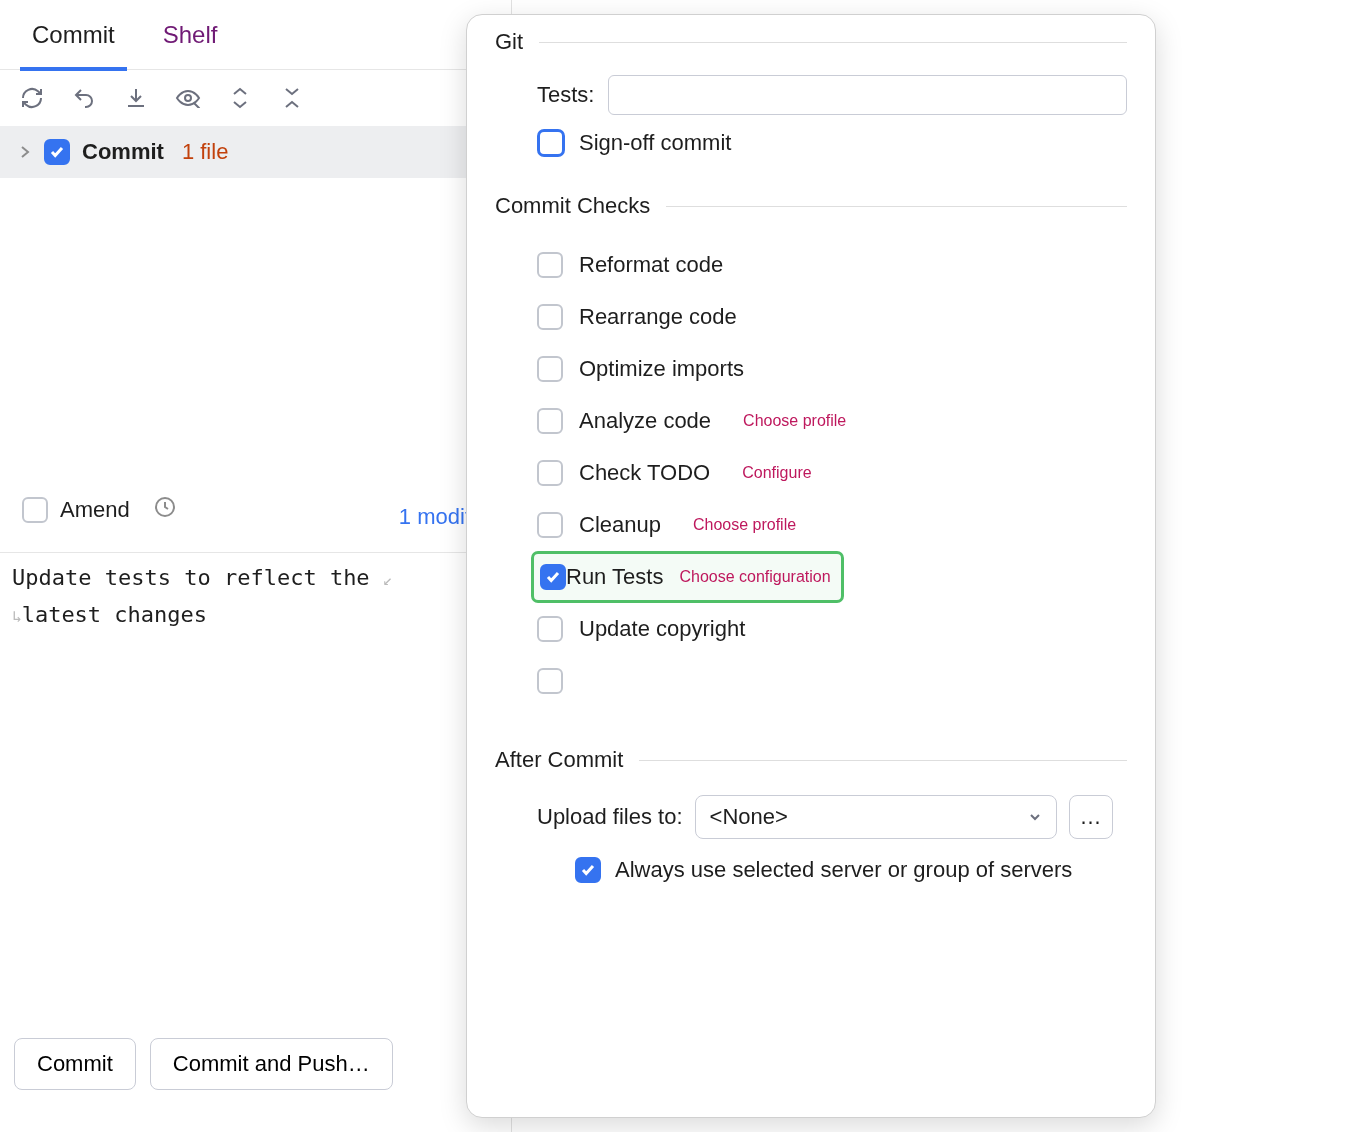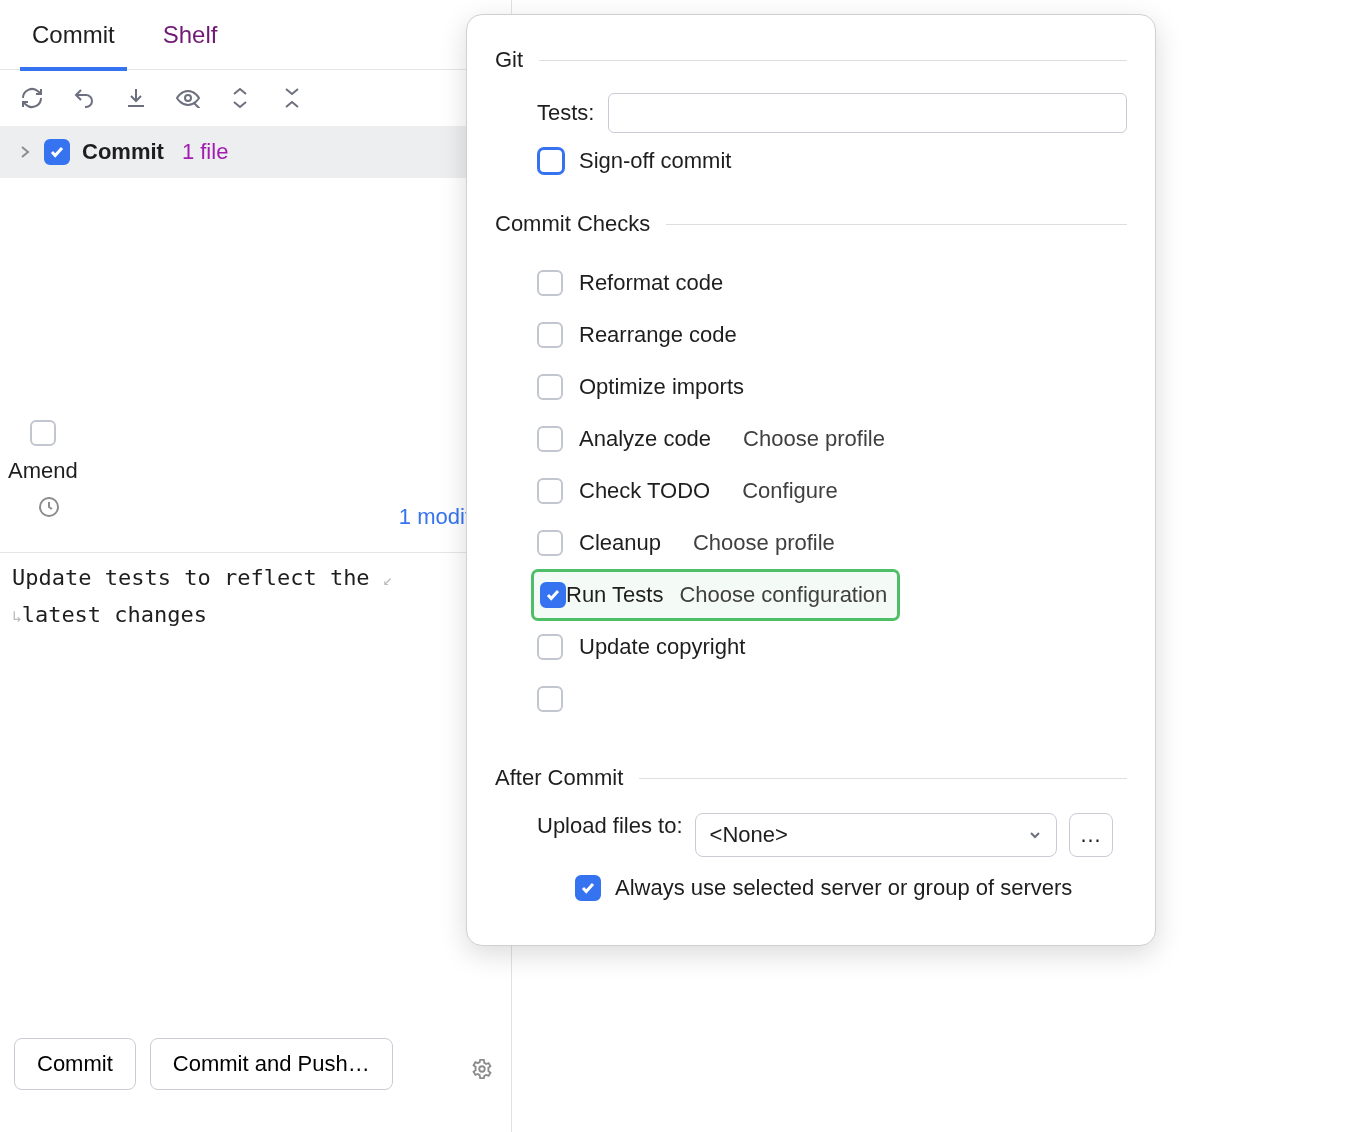--- a/index.html
+++ b/index.html
@@ -82,30 +82,29 @@
     display: inline-flex; align-items: center; justify-content: center;
     cursor: pointer;
     flex: none;
   }
   .checkbox.checked {
     background: #3573f0;
     border-color: #3573f0;
   }
   .checkbox.checked svg { stroke: #fff; }
   .changes-label { font-weight: 700; font-size: 22px; }
-  .changes-count { color: #a21caf; font-size: 22px; margin-left: 6px; }
+  .changes-count { color: #c2410c; font-size: 22px; margin-left: 6px; }
 
   .amend-bar {
     display: flex;
     align-items: center;
     gap: 12px;
-    padding: 6px 8px;
+    padding: 6px 22px;
     position: absolute;
     bottom: 602px;
-    flex-direction: column;
   }
   .amend-bar .clock { color: #888; margin-left: 12px; }
   .modif-link {
     color: #3573f0;
     position: absolute;
     right: 40px;
     bottom: 602px;
     font-size: 22px;
   }
 
@@ -145,26 +144,26 @@
     right: 18px;
     color: #888;
   }
 
   
   .popover {
     position: absolute;
     left: 466px;
     top: 14px;
     width: 690px;
-    height: 932px;
+    height: 1104px;
     background: #fff;
     border: 1px solid #d0d0d0;
     border-radius: 16px;
     box-shadow: 0 8px 28px rgba(0,0,0,.15);
-    padding: 24px 28px 30px 28px;
+    padding: 6px 28px 30px 28px;
   }
   .section-head {
     display: flex; align-items: center;
     gap: 16px;
     color: #1e1e1e;
     font-size: 22px;
     margin-top: 8px;
     margin-bottom: 20px;
   }
   .section-head .line {
@@ -205,34 +204,35 @@
     width: 26px; height: 26px;
     border-radius: 6px;
     border: 2px solid #c2c6ce;
     display: inline-flex; align-items: center; justify-content: center;
     cursor: pointer;
     flex: none;
     background: #fff;
   }
   .plain-checkbox.checked { background:#3573f0; border-color:#3573f0; }
   .plain-checkbox.checked svg { stroke:#fff; }
-  .link { color: #404040; cursor: pointer; font-size: 22px; margin-left: 16px; }
+  .link { color: #be185d; cursor: pointer; font-size: 16px; margin-left: 16px; }
   .highlight {
     border: 3px solid #4fbf67;
     border-radius: 7px;
     background: #f4fbf6;
     padding: 6px 10px 6px 6px;
     margin-left: 36px;
     display: inline-flex;
     align-items: center;
     gap: 0;
     height: 52px;
   }
   .upload-row {
     display: flex;
+    align-items: center;
     gap: 12px;
     padding-left: 42px;
     margin-top: 22px;
   }
   .select-box {
     height: 44px;
     border: 1px solid #c9ccd6;
     border-radius: 8px;
     display: flex;
     align-items: center;

